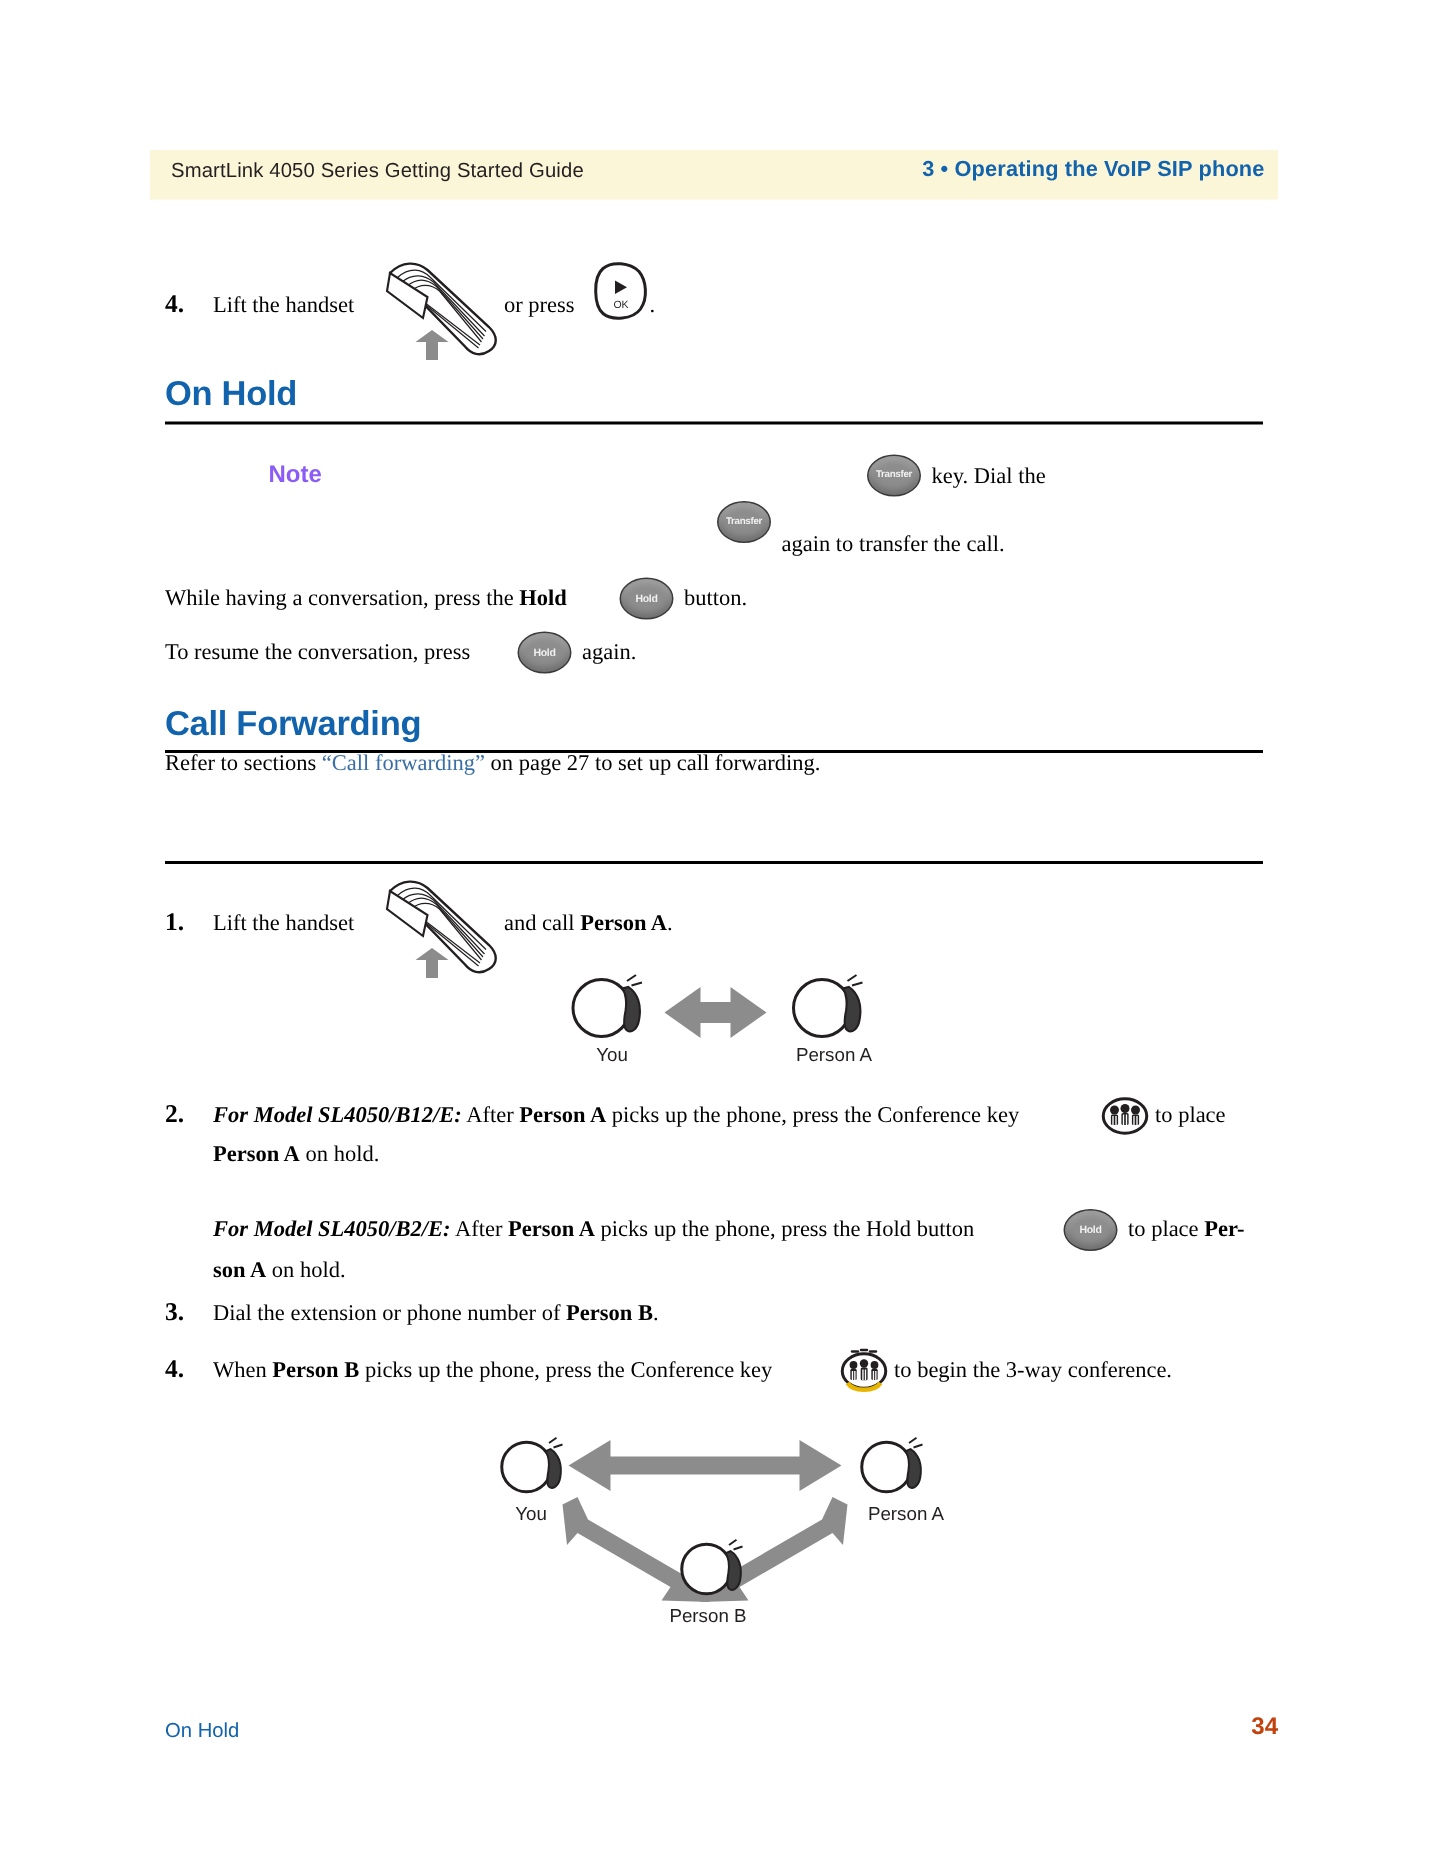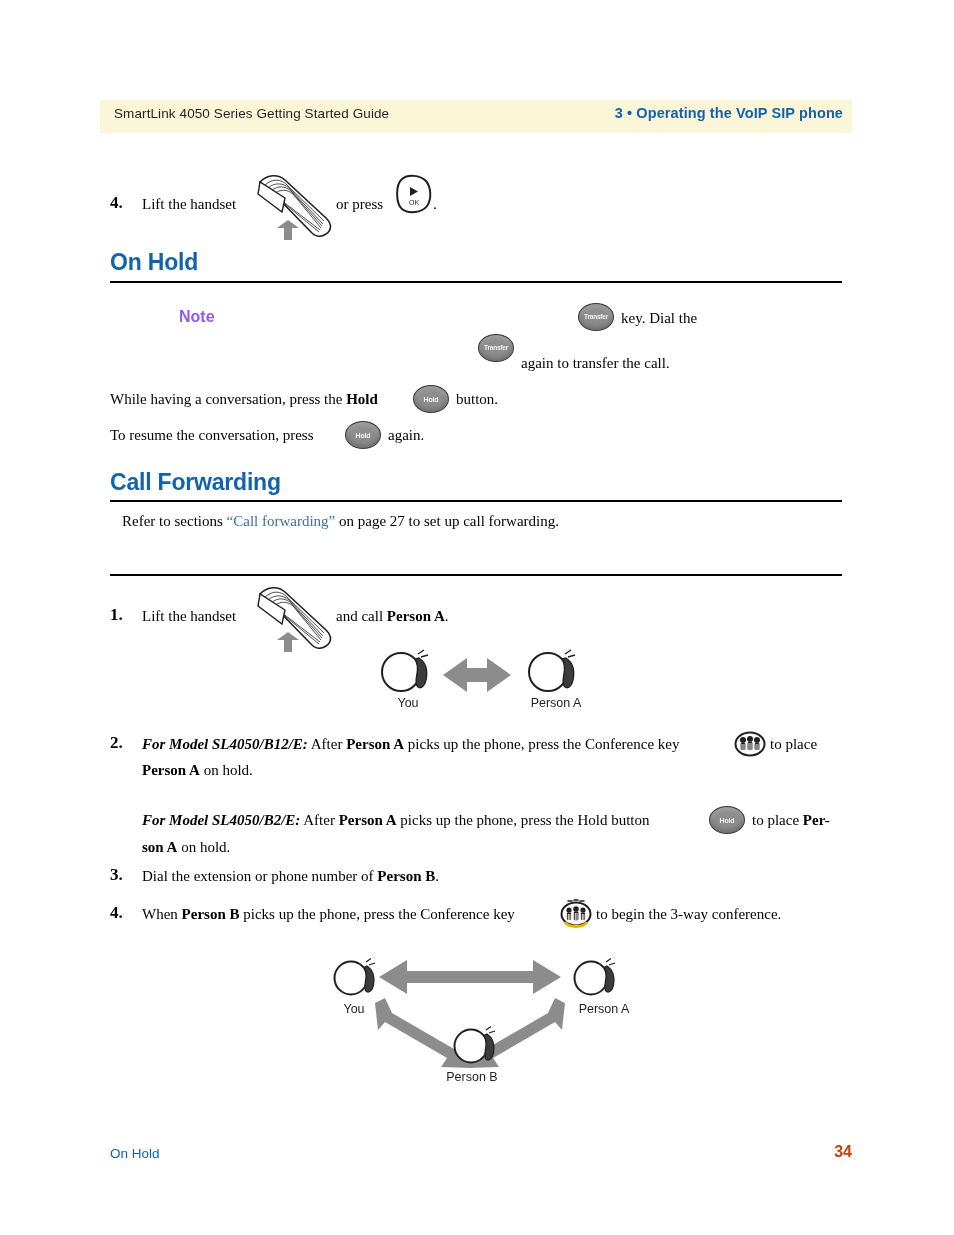--- a/index.html
+++ b/index.html
@@ -234,21 +234,21 @@
 
   <div class="body-text" style="left:110px; top:424px;">To resume the conversation, press</div>
   <div class="key-oval" style="left:345px; top:421px; width:34px; height:26px;">
     <span style="font-size:7px;">Hold</span>
   </div>
   <div class="body-text" style="left:388px; top:424px;">again.</div>
 
   <div class="section-heading" style="left:110px; top:469px;">Call Forwarding</div>
   <div class="rule" style="top:500px;"></div>
 
-  <div class="body-text" style="left:110px; top:510px;margin-left:12px;">
+  <div class="body-text" style="left:110px; top:498px;">
     <span>Refer to sections </span><span class="link-text">“Call forwarding”</span><span> on page 27 to set up call forwarding.</span>
   </div>
 
   <div class="rule" style="top:574px;"></div>
 
   <div class="step-num" style="left:110px; top:605px;">1.</div>
   <div class="body-text" style="left:142px; top:605px;">Lift the handset</div>
 
   <div class="handset-ill" style="left:248px; top:580px;">
     <svg width="100" height="72" viewBox="0 0 100 72">

